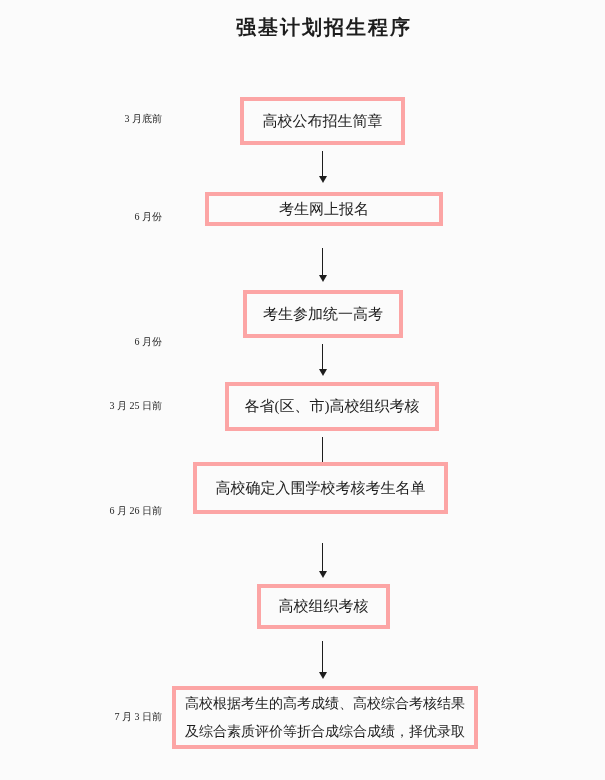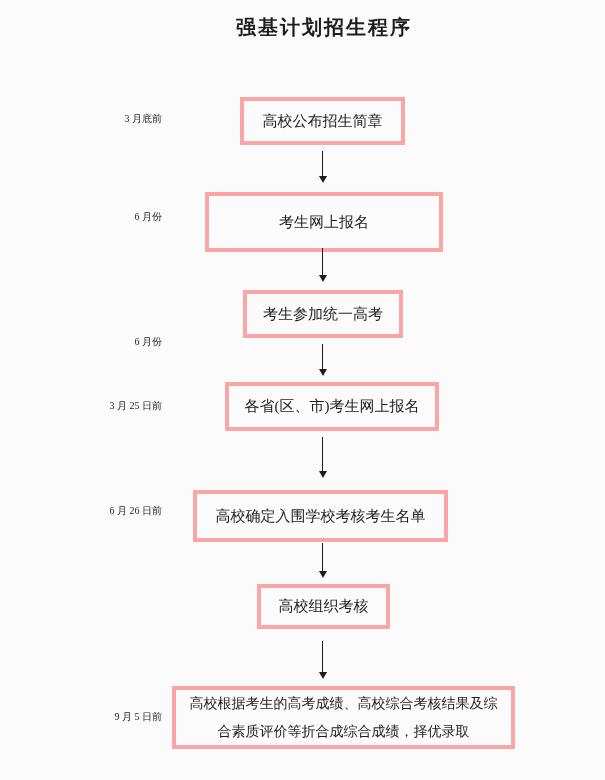--- a/index.html
+++ b/index.html
@@ -48,26 +48,26 @@
     border: 4px solid #fca5a5;
     background: #fbfbfb;
     display: flex;
     align-items: center;
     justify-content: center;
     text-align: center;
     font-size: 15px;
     line-height: 21px;
   }
   .b1 { left: 240px; top: 97px;  width: 165px; height: 48px; }
-  .b2 { left: 205px; top: 192px; width: 238px; height: 60px; }
+  .b2 { left: 205px; top: 192px; width: 238px; height: 34px; }
   .b3 { left: 243px; top: 290px; width: 160px; height: 48px; }
   .b4 { left: 225px; top: 382px; width: 214px; height: 49px; }
-  .b5 { left: 193px; top: 490px; width: 255px; height: 52px; }
+  .b5 { left: 193px; top: 462px; width: 255px; height: 52px; }
   .b6 { left: 257px; top: 584px; width: 133px; height: 45px; }
-  .b7 { left: 172px; top: 686px; width: 343px; height: 63px;
+  .b7 { left: 172px; top: 686px; width: 306px; height: 63px;
         font-size: 14px; line-height: 28px; padding: 0 8px; }
   .arrow {
     position: absolute;
     left: 318px;
     width: 9px;
     display: flex;
     flex-direction: column;
     align-items: center;
   }
   .arrow-line {
@@ -117,21 +117,21 @@
   <div class="flow-box b3">
     <span>考生参加统一高考</span>
   </div>
   <div class="arrow a3">
     <div class="arrow-line"></div>
     <div class="arrow-head"></div>
   </div>
 
   <div class="date-label l4">3 月 25 日前</div>
   <div class="flow-box b4">
-    <span>各省(区、市)考生网上报名</span>
+    <span>各省(区、市)高校组织考核</span>
   </div>
   <div class="arrow a4">
     <div class="arrow-line"></div>
     <div class="arrow-head"></div>
   </div>
 
   <div class="date-label l5">6 月 26 日前</div>
   <div class="flow-box b5">
     <span>高校确定入围学校考核考生名单</span>
   </div>
@@ -141,18 +141,18 @@
   </div>
 
   <div class="flow-box b6">
     <span>高校组织考核</span>
   </div>
   <div class="arrow a6">
     <div class="arrow-line"></div>
     <div class="arrow-head"></div>
   </div>
 
-  <div class="date-label l7">9 月 5 日前</div>
+  <div class="date-label l7">7 月 3 日前</div>
   <div class="flow-box b7">
     <span>高校根据考生的高考成绩、高校综合考核结果及综合素质评价等折合成综合成绩，择优录取</span>
   </div>
 
 </div>
 
 </body></html>

